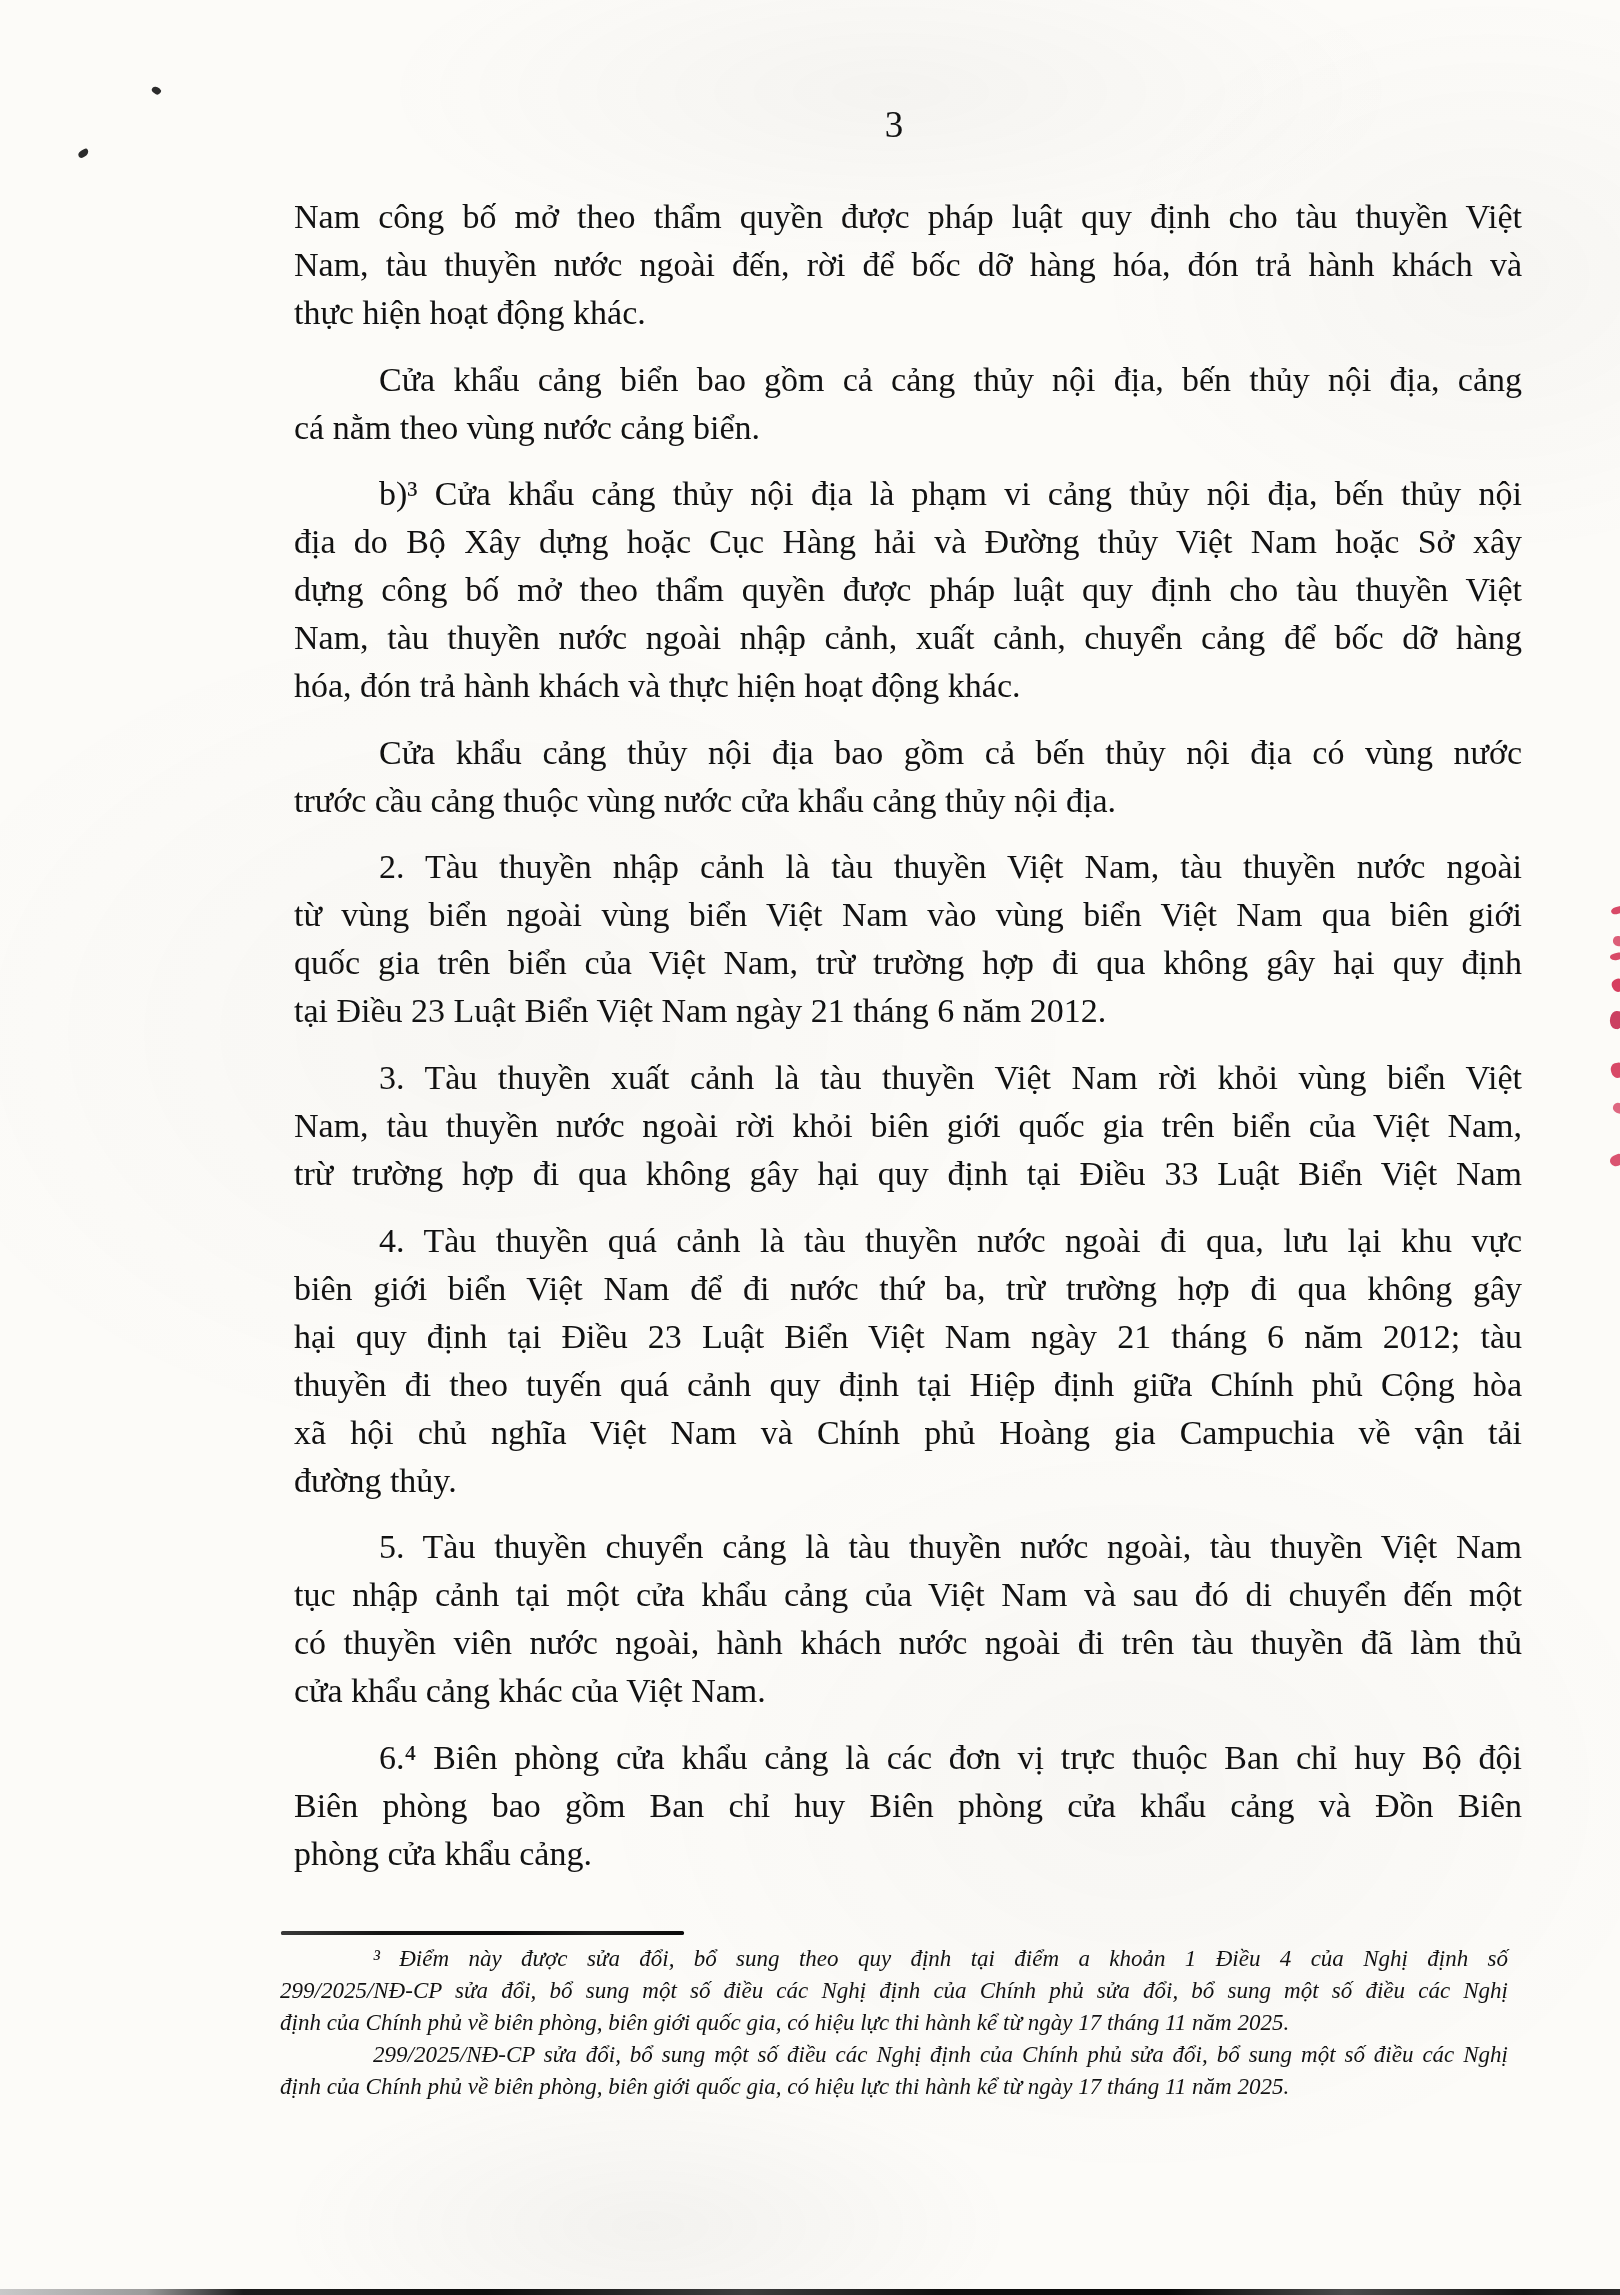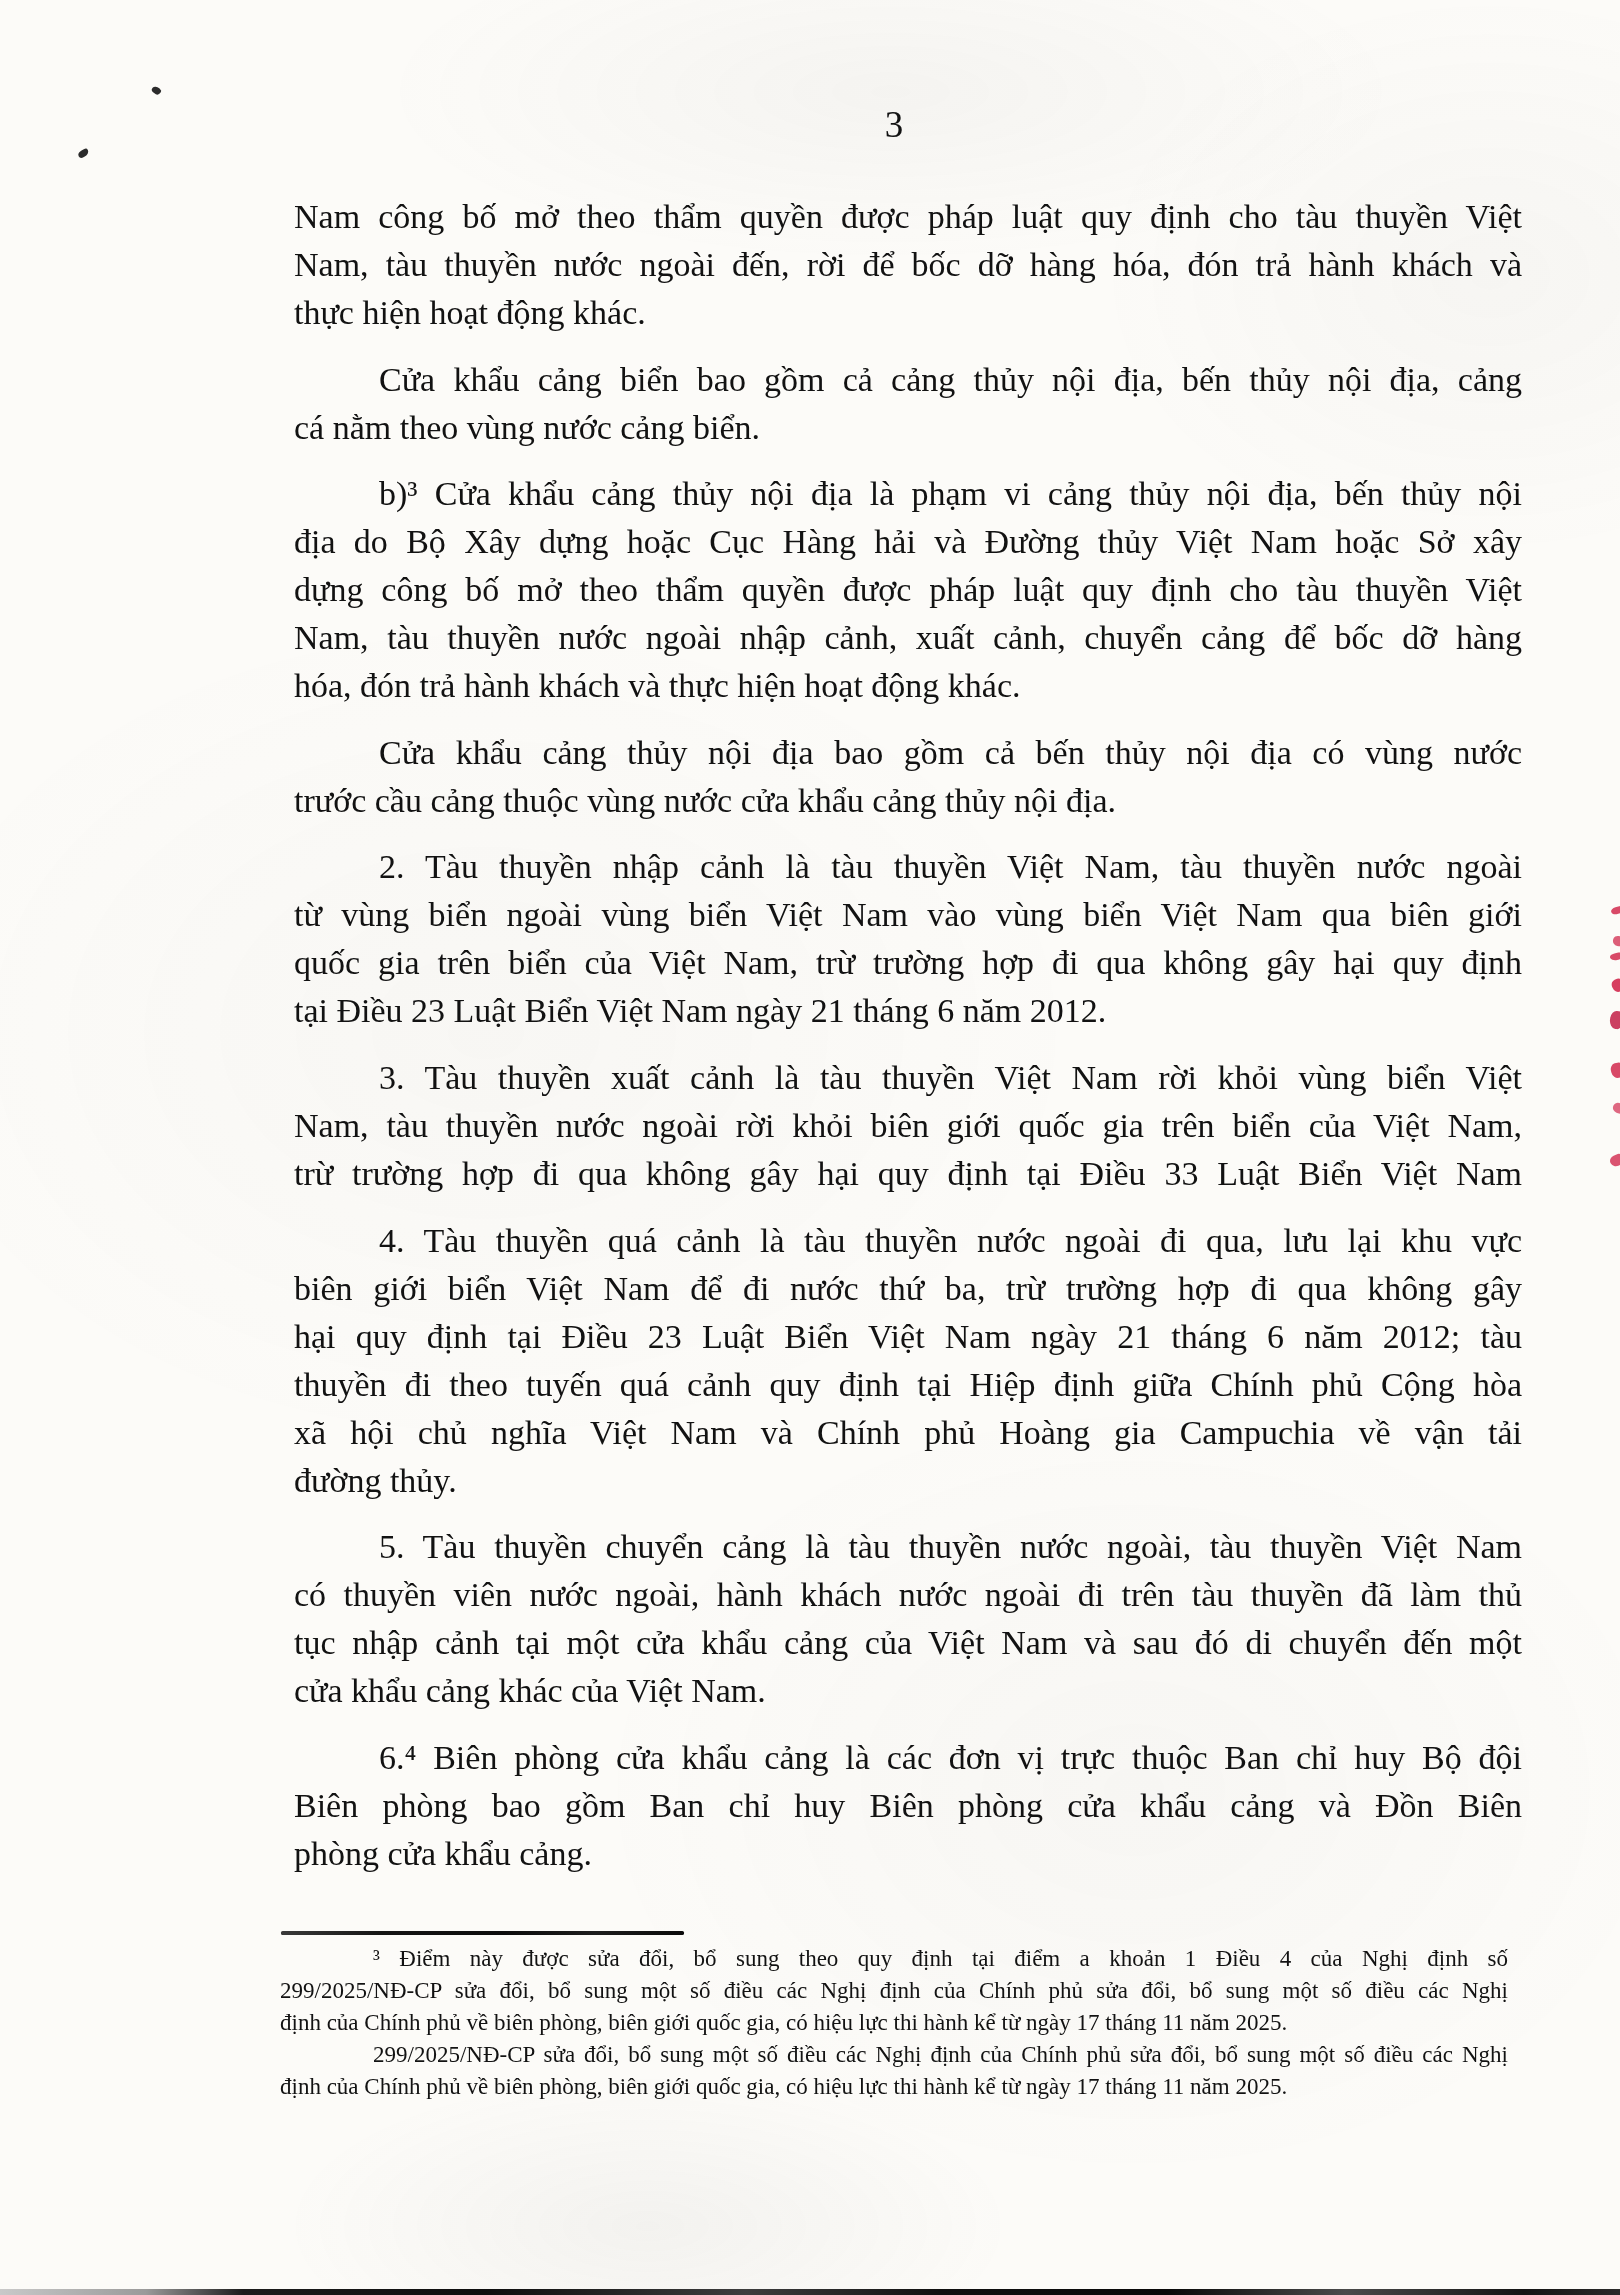--- a/index.html
+++ b/index.html
@@ -33,21 +33,21 @@
   .para.indent .line:first-child{text-indent:85px;}
   .footnote-rule{
     position:absolute;left:281px;top:1931px;width:403px;height:4px;
     background:linear-gradient(90deg,#3a3a3a,#151515 25%,#0c0c0c 55%,#1d1d1d 78%,#0a0a0a 100%);
     border-radius:1.6px;
   }
   .footnotes{
     position:absolute;left:280px;top:1943px;width:1228px;
     font-size:23px;line-height:32px;
   }
-  .fn{margin:0;}
+  .fn{margin:0;font-style:italic;}
   .fn .line{min-height:32px;}
   .fn .line:first-child{text-indent:93px;}
   
   .speck{position:absolute;background:#2b2b2b;}
   .speck.s1{left:152px;top:87px;width:9px;height:6.5px;border-radius:60% 30% 50% 40%;transform:rotate(40deg);}
   .speck.s2{left:78px;top:150px;width:10.5px;height:7.3px;border-radius:50% 30% 60% 40%;transform:rotate(-28deg);}
   .red-marks{position:absolute;right:0;top:891px;width:16px;height:308px;}
   .rmark{position:absolute;right:-2.4px;background:#d1294e;border-radius:45% 30% 40% 50%;opacity:.85;}
   .rm1{top:16px;width:12px;height:6.5px;transform:rotate(-18deg);}
   .rm2{top:45px;width:10.5px;height:9.7px;transform:rotate(12deg);opacity:.75;}
@@ -106,22 +106,22 @@
       <div class="para indent">
         <div class="line">4. Tàu thuyền quá cảnh là tàu thuyền nước ngoài đi qua, lưu lại khu vực</div>
         <div class="line">biên giới biển Việt Nam để đi nước thứ ba, trừ trường hợp đi qua không gây</div>
         <div class="line">hại quy định tại Điều 23 Luật Biển Việt Nam ngày 21 tháng 6 năm 2012; tàu</div>
         <div class="line">thuyền đi theo tuyến quá cảnh quy định tại Hiệp định giữa Chính phủ Cộng hòa</div>
         <div class="line">xã hội chủ nghĩa Việt Nam và Chính phủ Hoàng gia Campuchia về vận tải</div>
         <div class="line last">đường thủy.</div>
       </div>
       <div class="para indent">
         <div class="line">5. Tàu thuyền chuyển cảng là tàu thuyền nước ngoài, tàu thuyền Việt Nam</div>
+        <div class="line">tục nhập cảnh tại một cửa khẩu cảng của Việt Nam và sau đó di chuyển đến một</div>
         <div class="line">có thuyền viên nước ngoài, hành khách nước ngoài đi trên tàu thuyền đã làm thủ</div>
-        <div class="line">tục nhập cảnh tại một cửa khẩu cảng của Việt Nam và sau đó di chuyển đến một</div>
         <div class="line last">cửa khẩu cảng khác của Việt Nam.</div>
       </div>
       <div class="para indent">
         <div class="line">6.⁴ Biên phòng cửa khẩu cảng là các đơn vị trực thuộc Ban chỉ huy Bộ đội</div>
         <div class="line">Biên phòng bao gồm Ban chỉ huy Biên phòng cửa khẩu cảng và Đồn Biên</div>
         <div class="line last">phòng cửa khẩu cảng.</div>
       </div>
     </div>
 
   <div class="footnote-rule"></div>

